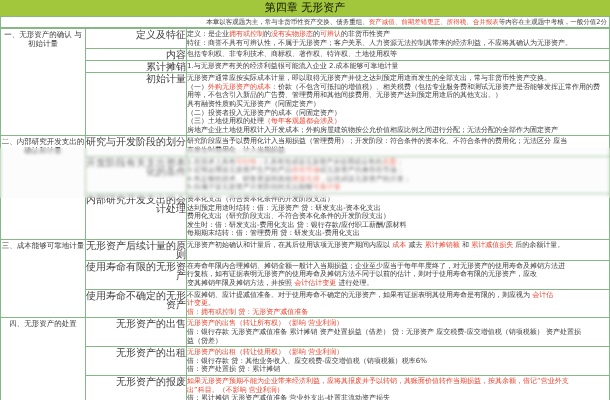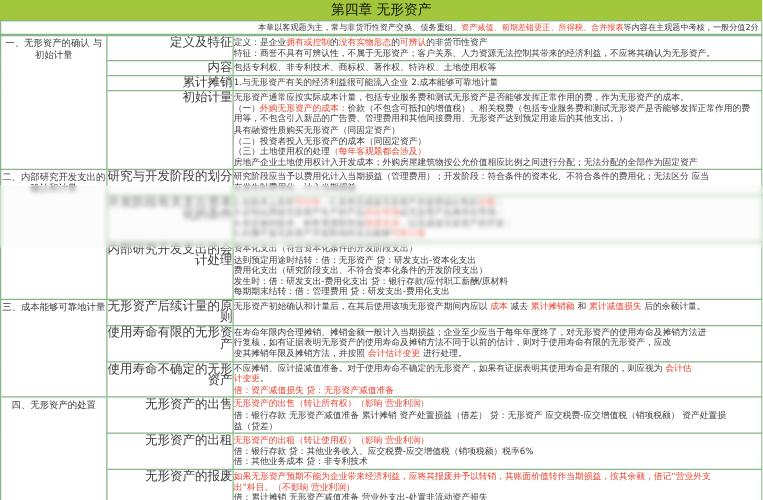--- a/index.html
+++ b/index.html
@@ -79,21 +79,21 @@
       </tr>
       <tr>
         <td class="label-cell">累计摊销</td>
         <td class="content-cell">
           <div class="content-line"><span class="c-dark">1.与无形资产有关的经济利益很可能流入企业  2.成本能够可靠地计量</span></div>
         </td>
       </tr>
       <tr>
         <td class="label-cell">初始计量</td>
         <td class="content-cell">
-          <div class="content-line"><span class="c-dark">无形资产通常应按实际成本计量，包括专业服务费和测试无形资产是否能够发挥正常作用的费，作为无形资产的成本。</span></div>
+          <div class="content-line"><span class="c-dark">无形资产通常应按实际成本计量，即以取得无形资产并使之达到预定用途而发生的全部支出，常与非货币性资产交换。</span></div>
           <div class="content-line"><span class="c-dark">（一）</span><span class="c-red">外购无形资产的成本：</span><span class="c-dark">价款（不包含可抵扣的增值税）、相关税费（包括专业服务费和测试无形资产是否能够发挥正常作用的费</span></div>
           <div class="content-line"><span class="c-dark">用等，不包含引入新品的广告费、管理费用和其他间接费用、无形资产达到预定用途后的其他支出。）</span></div>
           <div class="content-line"><span class="c-dark">具有融资性质购买无形资产（同固定资产）</span></div>
           <div class="content-line"><span class="c-dark">（二）投资者投入无形资产的成本（同固定资产）</span></div>
           <div class="content-line"><span class="c-dark">（三）土地使用权的处理</span><span class="c-red">（每年客观题都会涉及）</span></div>
           <div class="content-line"><span class="c-dark">房地产企业土地使用权计入开发成本；外购房屋建筑物按公允价值相应比例之间进行分配；无法分配的全部作为固定资产</span></div>
         </td>
       </tr>
       <tr>
         <td class="section-cell" rowspan="3">二、内部研究开发支出的确认和计量</td>
@@ -135,38 +135,38 @@
           <div class="content-line"><span class="c-dark">在寿命年限内合理摊销、摊销金额一般计入当期损益；企业至少应当于每年年度终了，对无形资产的使用寿命及摊销方法进</span></div>
           <div class="content-line"><span class="c-dark">行复核，如有证据表明无形资产的使用寿命及摊销方法不同于以前的估计，则对于使用寿命有限的无形资产，应改</span></div>
           <div class="content-line"><span class="c-dark">变其摊销年限及摊销方法，并按照 </span><span class="c-red">会计估计变更</span><span class="c-dark"> 进行处理。</span></div>
         </td>
       </tr>
       <tr>
         <td class="label-cell">使用寿命不确定的无形资产</td>
         <td class="content-cell">
           <div class="content-line"><span class="c-dark">不应摊销、应计提减值准备。对于使用寿命不确定的无形资产，如果有证据表明其使用寿命是有限的，则应视为 </span><span class="c-red">会计估</span></div>
           <div class="content-line"><span class="c-red">计变更</span><span class="c-dark">。</span></div>
-          <div class="content-line"><span class="c-red">借：资产减值损失  贷：无形资产减值准备</span></div>
+          <div class="content-line"><span class="c-red">借：拥有或控制  贷：无形资产减值准备</span></div>
         </td>
       </tr>
       <tr>
         <td class="section-cell" rowspan="3">四、无形资产的处置</td>
         <td class="label-cell">无形资产的出售</td>
         <td class="content-cell">
           <div class="content-line"><span class="c-red">无形资产的出售（转让所有权）（影响 营业利润）</span></div>
           <div class="content-line"><span class="c-dark">借：银行存款 无形资产减值准备 累计摊销 资产处置损益（借差）  贷：无形资产 应交税费-应交增值税（销项税额） 资产处置损</span></div>
           <div class="content-line"><span class="c-dark">益（贷差）</span></div>
         </td>
       </tr>
       <tr>
         <td class="label-cell">无形资产的出租</td>
         <td class="content-cell">
           <div class="content-line"><span class="c-red">无形资产的出租（转让使用权）（影响 营业利润）</span></div>
           <div class="content-line"><span class="c-dark">借：银行存款  贷：其他业务收入、应交税费-应交增值税（销项税额）税率6%</span></div>
-          <div class="content-line"><span class="c-dark">借：其他业务成本  贷：非专利技术</span></div>
+          <div class="content-line"><span class="c-dark">借：资产处置损  贷：累计摊销</span></div>
         </td>
       </tr>
       <tr>
         <td class="label-cell">无形资产的报废</td>
         <td class="content-cell">
           <div class="content-line"><span class="c-red">如果无形资产预期不能为企业带来经济利益，应将其报废并予以转销，其账面价值转作当期损益，按其余额，借记“营业外支</span></div>
           <div class="content-line"><span class="c-red">出”科目。（不影响 营业利润）</span></div>
           <div class="content-line"><span class="c-dark">借：累计摊销 无形资产减值准备 营业外支出-处置非流动资产损失</span></div>
           <div class="content-line"><span class="c-dark">贷：无形资产</span></div>
         </td>

